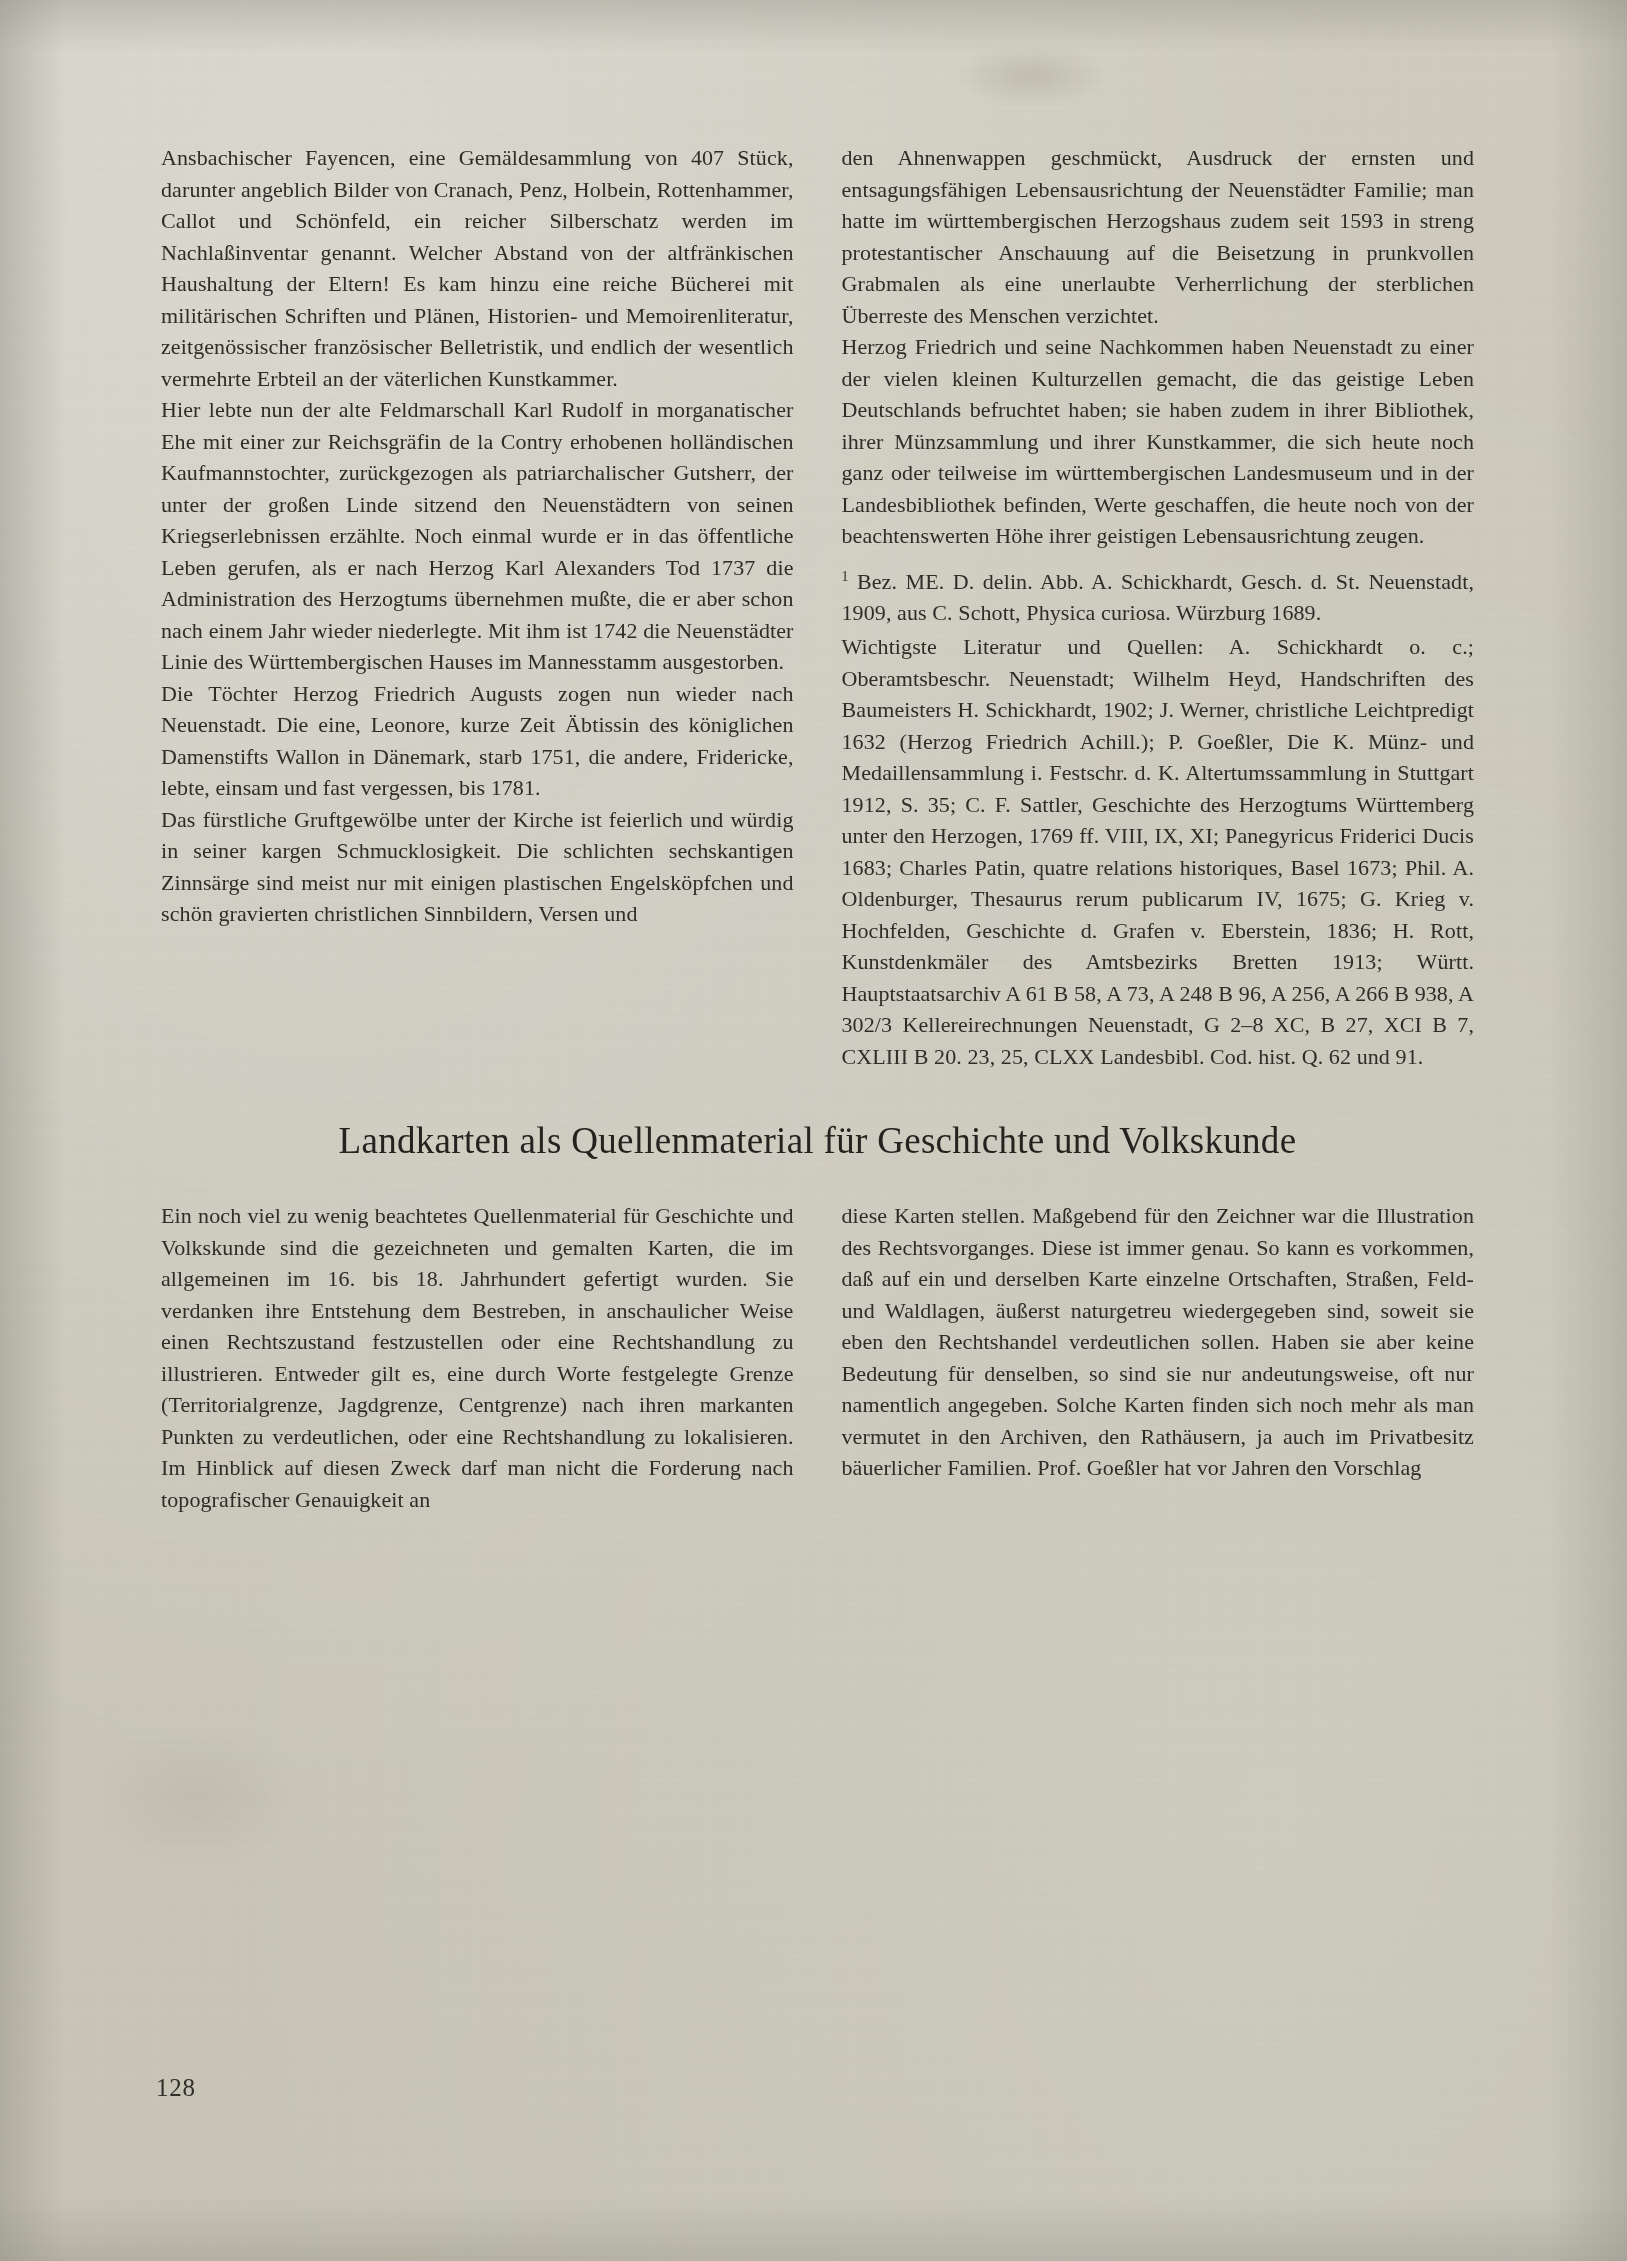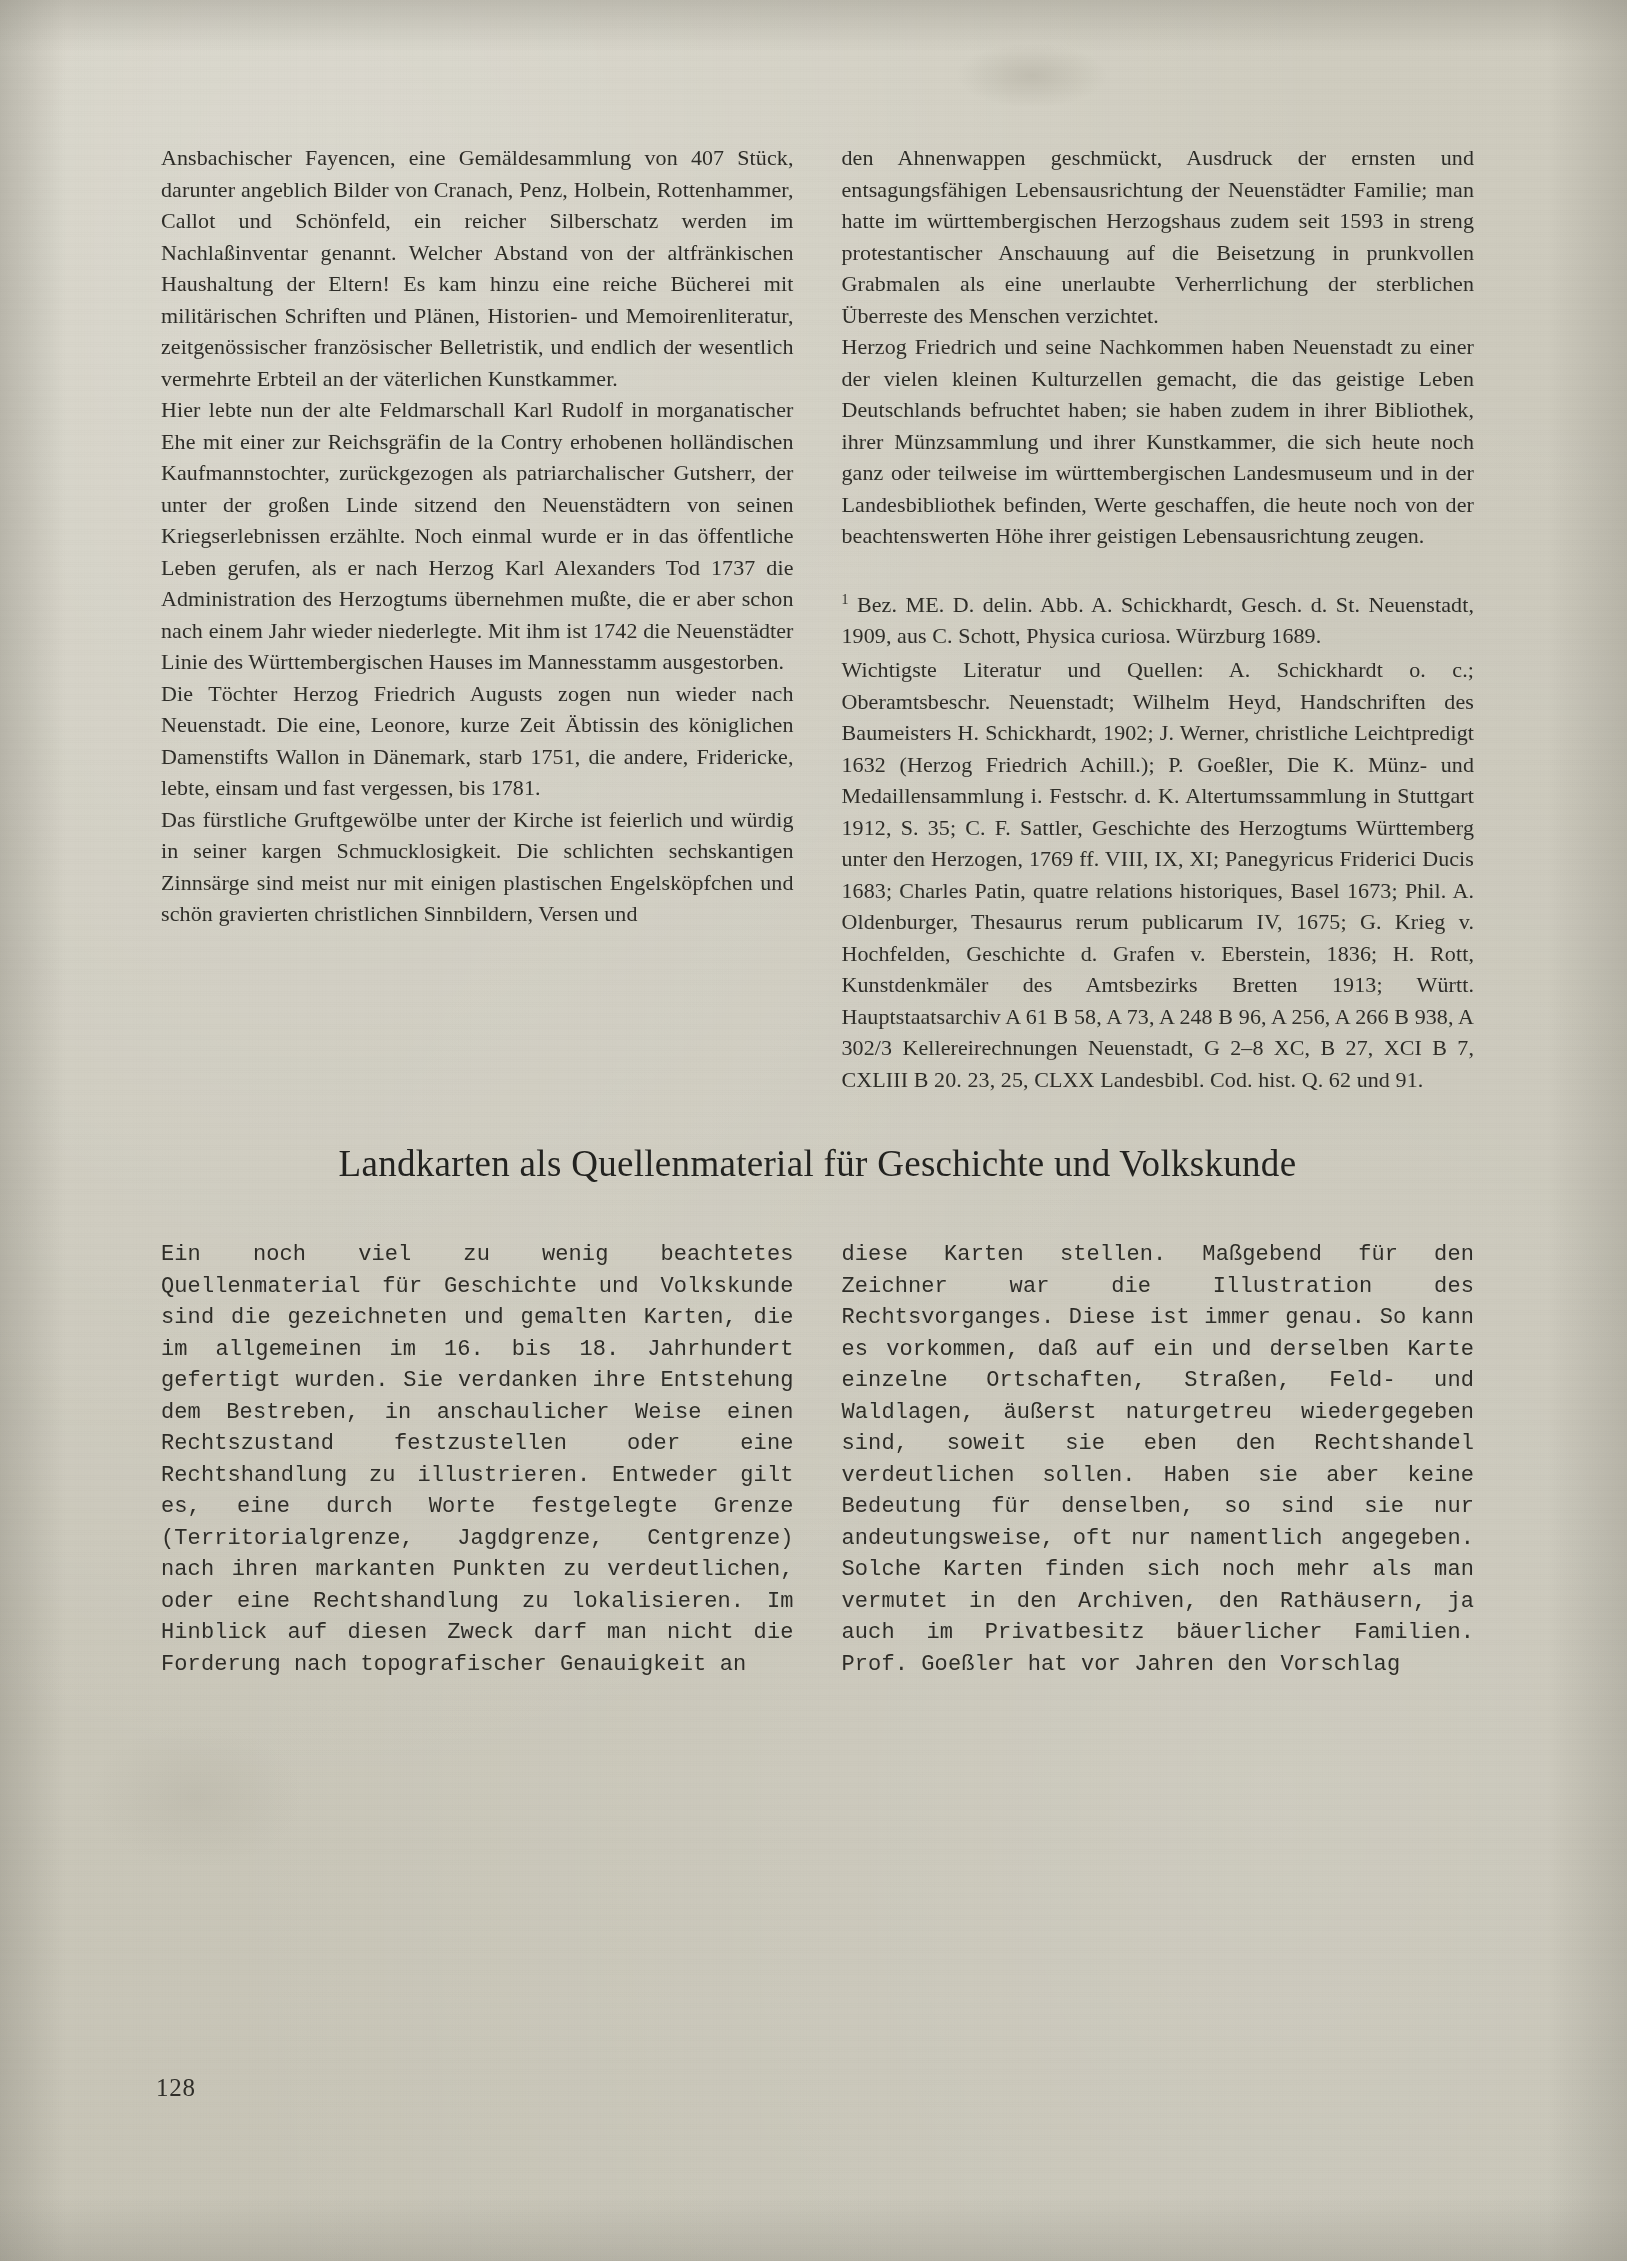--- a/index.html
+++ b/index.html
@@ -51,21 +51,21 @@
     font-size: 22px;
     line-height: 31.5px;
     text-align: justify;
     text-justify: inter-word;
     letter-spacing: 0.1px;
     color: #2e2d28;
   }
   p + p { margin-top: 0; }
 
   .footnotes {
-    margin-top: 37px;
+    margin-top: 14px;
     font-size: 19.6px;
     line-height: 24px;
     text-align: left;
     letter-spacing: 0.04px;
     color: #32312b;
   }
   .footnotes .fn-first { text-indent: 0; }
   .footnotes sup {
     font-size: 13.8px;
     vertical-align: super;
@@ -85,22 +85,21 @@
   }
   .byline {
     margin-top: 25px;
     text-align: center;
     font-style: italic;
     font-size: 21px;
     letter-spacing: 0.4px;
     color: #33322c;
   }
   .body-cols {
-    margin-top: 54px;
-    font-family: Liberation Mono, monospace;
+    margin-top: 38px;
   }
   .folio {
     position: absolute;
     left: 156px;
     top: 2074px;
     font-size: 25px;
     letter-spacing: 0.7px;
     color: #2f2e29;
   }
   .smudge1 {

